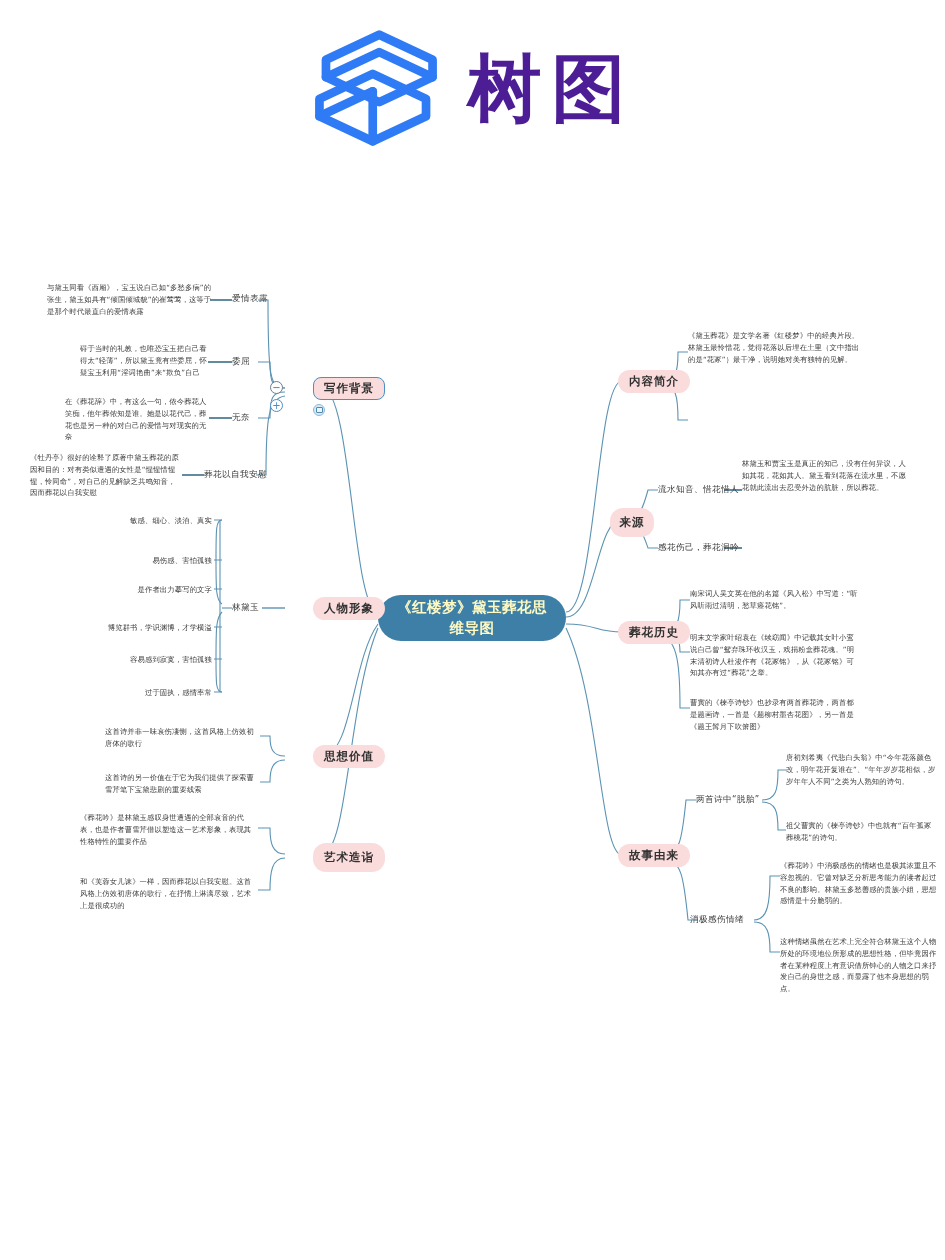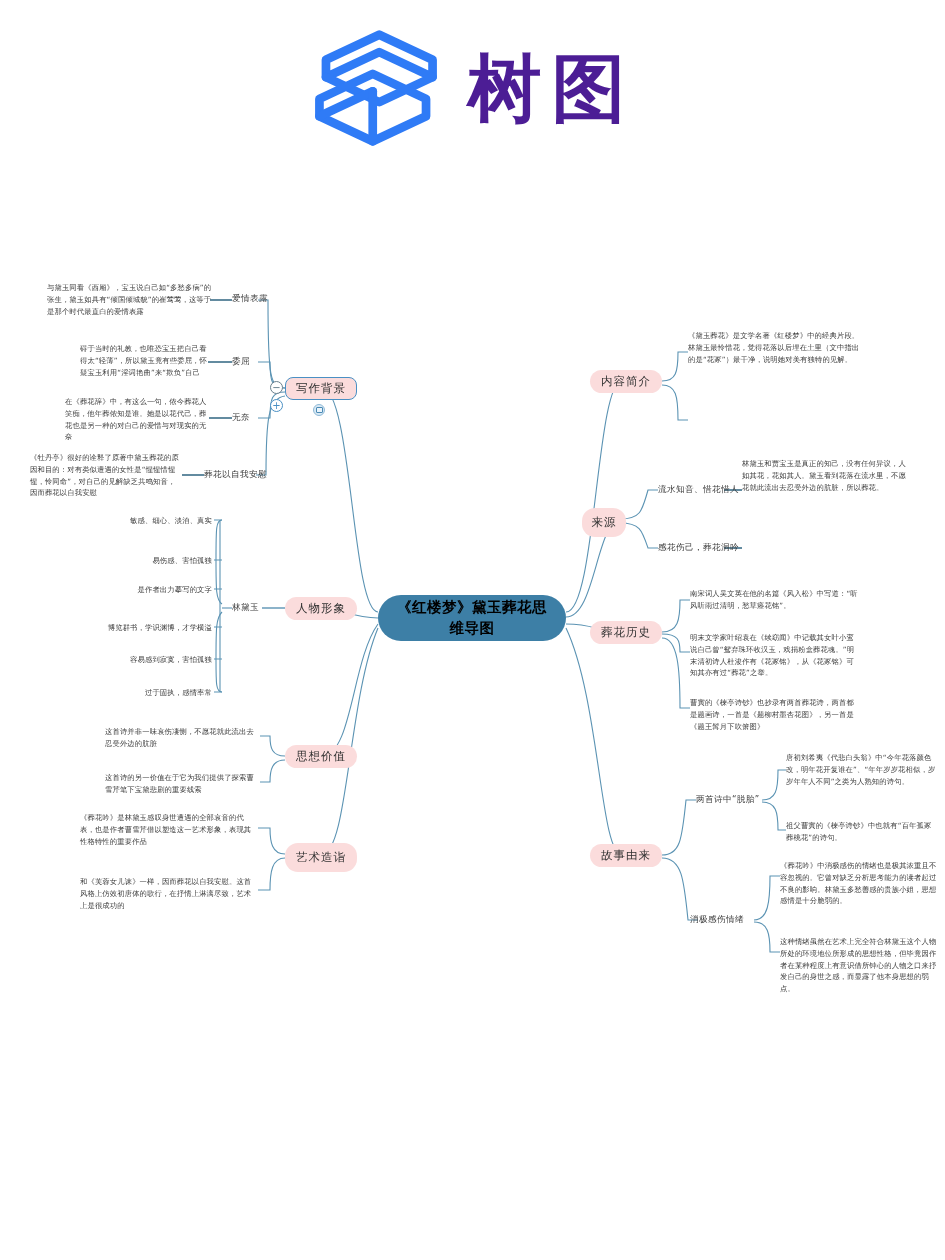--- a/index.html
+++ b/index.html
@@ -14,30 +14,30 @@
   #logo-mark{width:132px;height:124px;}
   #brand-title{font-size:74px;line-height:1;letter-spacing:10px;
                color:#4c1d95;font-weight:700;
                font-family:"DejaVu Sans","Liberation Sans",sans-serif;}
   
   #canvas{position:absolute;left:0;top:0;width:945px;height:1260px;}
   #edges{position:absolute;left:0;top:0;width:945px;height:1260px;}
   
   .node{position:absolute;box-sizing:border-box;}
   .root{
-    background:#3d7fa6;color:#000000;border-radius:26px;
+    background:#3d7fa6;color:#fef9c3;border-radius:26px;
     font-size:14.5px;line-height:1.45;text-align:center;font-weight:700;
     display:flex;align-items:center;justify-content:center;padding:6px 12px;
     letter-spacing:.5px;
   }
   .cat{
     background:#fbdcdc;color:#313131;border-radius:13px;
-    font-size:11.5px;font-weight:400;text-align:right;
+    font-size:11.5px;font-weight:700;text-align:right;
     display:flex;align-items:center;justify-content:center;
-    padding:4px 10px;white-space:nowrap;letter-spacing:1px;
+    padding:4px 10px;white-space:nowrap;letter-spacing:1px;margin-left:28px;
   }
   .cat.selected{background:#fbdcdc;border:1.4px solid #4a90c4;border-radius:8px;}
   .sub{
     font-size:8.6px;color:#3a3a3a;white-space:nowrap;letter-spacing:.4px;
     display:flex;align-items:center;
   }
   .leaf{
     font-size:7.3px;color:#3b3b3b;line-height:1.62;letter-spacing:.15px;
     text-align:left;
   }
@@ -155,21 +155,21 @@
   <div class="node sub" style="left:232px;top:602px;width:34px;">林黛玉</div>
 
   <div class="node leaf" style="left:126px;top:515px;width:86px;text-align:right;">敏感、细心、淡泊、真实</div>
   <div class="node leaf" style="left:126px;top:555px;width:86px;text-align:right;">易伤感、害怕孤独</div>
   <div class="node leaf" style="left:116px;top:584px;width:96px;text-align:right;">是作者出力摹写的文字</div>
   <div class="node leaf" style="left:106px;top:622px;width:106px;text-align:right;">博览群书，学识渊博，才学横溢</div>
   <div class="node leaf" style="left:116px;top:654px;width:96px;text-align:right;">容易感到寂寞，害怕孤独</div>
   <div class="node leaf" style="left:120px;top:687px;width:92px;text-align:right;">过于固执，感情率常</div>
 
   <div class="node cat" style="left:285px;top:745px;width:72px;height:23px;">思想价值</div>
-  <div class="node leaf" style="left:105px;top:726px;width:152px;">这首诗并非一味哀伤凄恻，不愿花就此流出去忍受外边的肮脏</div>
+  <div class="node leaf" style="left:105px;top:726px;width:152px;">这首诗并非一味哀伤凄恻，这首风格上仿效初唐体的歌行</div>
   <div class="node leaf" style="left:105px;top:772px;width:152px;">这首诗的另一价值在于它为我们提供了探索曹雪芹笔下宝黛悲剧的重要线索</div>
 
   <div class="node cat" style="left:285px;top:843px;width:72px;height:29px;">艺术造诣</div>
   <div class="node leaf" style="left:80px;top:812px;width:176px;">《葬花吟》是林黛玉感叹身世遭遇的全部哀音的代表，也是作者曹雪芹借以塑造这一艺术形象，表现其性格特性的重要作品</div>
   <div class="node leaf" style="left:80px;top:876px;width:176px;">和《芙蓉女儿诔》一样，因而葬花以自我安慰。这首风格上仿效初唐体的歌行，在抒情上淋漓尽致，艺术上是很成功的</div>
 
   <div class="node cat" style="left:590px;top:370px;width:72px;height:23px;">内容简介</div>
   <div class="node leaf r" style="left:688px;top:330px;width:175px;">《黛玉葬花》是文学名著《红楼梦》中的经典片段。林黛玉最怜惜花，觉得花落以后埋在土里（文中指出的是“花冢”）最干净，说明她对美有独特的见解。</div>
 
   <div class="node cat" style="left:582px;top:508px;width:44px;height:29px;">来源</div>

